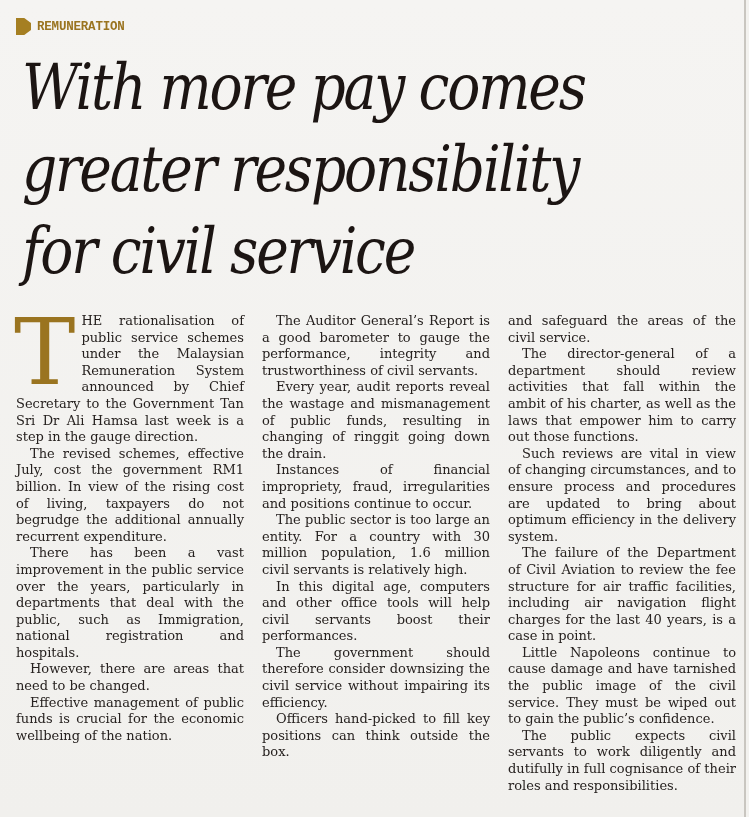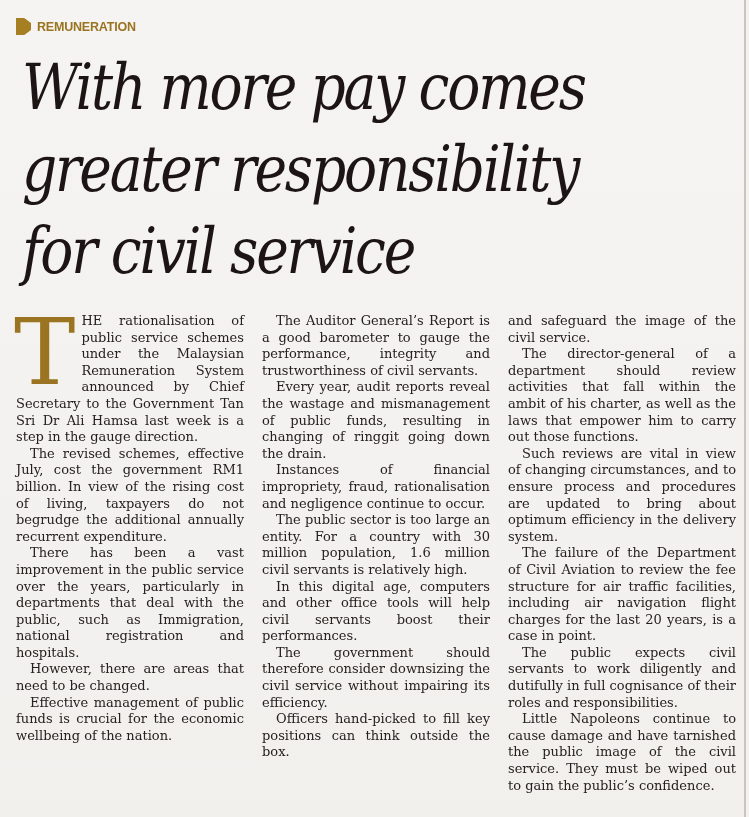--- a/index.html
+++ b/index.html
@@ -30,21 +30,21 @@
       align-items: center;
       gap: 6px;
     }
     .tag-icon {
       width: 15px;
       height: 17px;
       background: #a57f22;
       clip-path: polygon(0 0, 55% 0, 100% 30%, 100% 70%, 55% 100%, 0 100%);
     }
     .tag-label {
-      font-family: Liberation Sans, sans-serif;
+      font-family: Liberation Mono, monospace;
       font-weight: bold;
       font-size: 12.5px;
       color: #9a7420;
       letter-spacing: -0.2px;
     }
     .headline {
       position: absolute;
       left: 22px;
       top: 46px;
       width: 720px;
@@ -131,34 +131,34 @@
       </p>
       <p>The revised schemes, effective July, cost the government RM1 billion. In view of the rising cost of living, taxpayers do not begrudge the additional annually recurrent expenditure.</p>
       <p>There has been a vast improvement in the public service over the years, particularly in departments that deal with the public, such as Immigration, national registration and hospitals.</p>
       <p>However, there are areas that need to be changed.</p>
       <p>Effective management of public funds is crucial for the economic wellbeing of the nation.</p>
     </div>
 
     <div class="col">
       <p>The Auditor General’s Report is a good barometer to gauge the performance, integrity and trustworthiness of civil servants.</p>
       <p>Every year, audit reports reveal the wastage and mismanagement of public funds, resulting in changing of ringgit going down the drain.</p>
-      <p>Instances of financial impropriety, fraud, rationalisation and negligence continue to occur.</p>
+      <p>Instances of financial impropriety, fraud, irregularities and positions continue to occur.</p>
       <p>The public sector is too large an entity. For a country with 30 million population, 1.6 million civil servants is relatively high.</p>
       <p>In this digital age, computers and other office tools will help civil servants boost their performances.</p>
       <p>The government should therefore consider downsizing the civil service without impairing its efficiency.</p>
       <p>Officers hand-picked to fill key positions can think outside the box.</p>
     </div>
 
     <div class="col">
-      <p class="noindent">and safeguard the image of the civil service.</p>
+      <p class="noindent">and safeguard the areas of the civil service.</p>
       <p>The director-general of a department should review activities that fall within the ambit of his charter, as well as the laws that empower him to carry out those functions.</p>
       <p>Such reviews are vital in view of changing circumstances, and to ensure process and procedures are updated to bring about optimum efficiency in the delivery system.</p>
-      <p>The failure of the Department of Civil Aviation to review the fee structure for air traffic facilities, including air navigation flight charges for the last 20 years, is a case in point.</p>
+      <p>The failure of the Department of Civil Aviation to review the fee structure for air traffic facilities, including air navigation flight charges for the last 40 years, is a case in point.</p>
+      <p>Little Napoleons continue to cause damage and have tarnished the public image of the civil service. They must be wiped out to gain the public’s confidence.</p>
       <p>The public expects civil servants to work diligently and dutifully in full cognisance of their roles and responsibilities.</p>
-      <p>Little Napoleons continue to cause damage and have tarnished the public image of the civil service. They must be wiped out to gain the public’s confidence.</p>
 
       <div class="byline">
         <div class="byline-name">
 
           <span>S. SUNDARESON,</span>
         </div>
 
       </div>
     </div>
 

